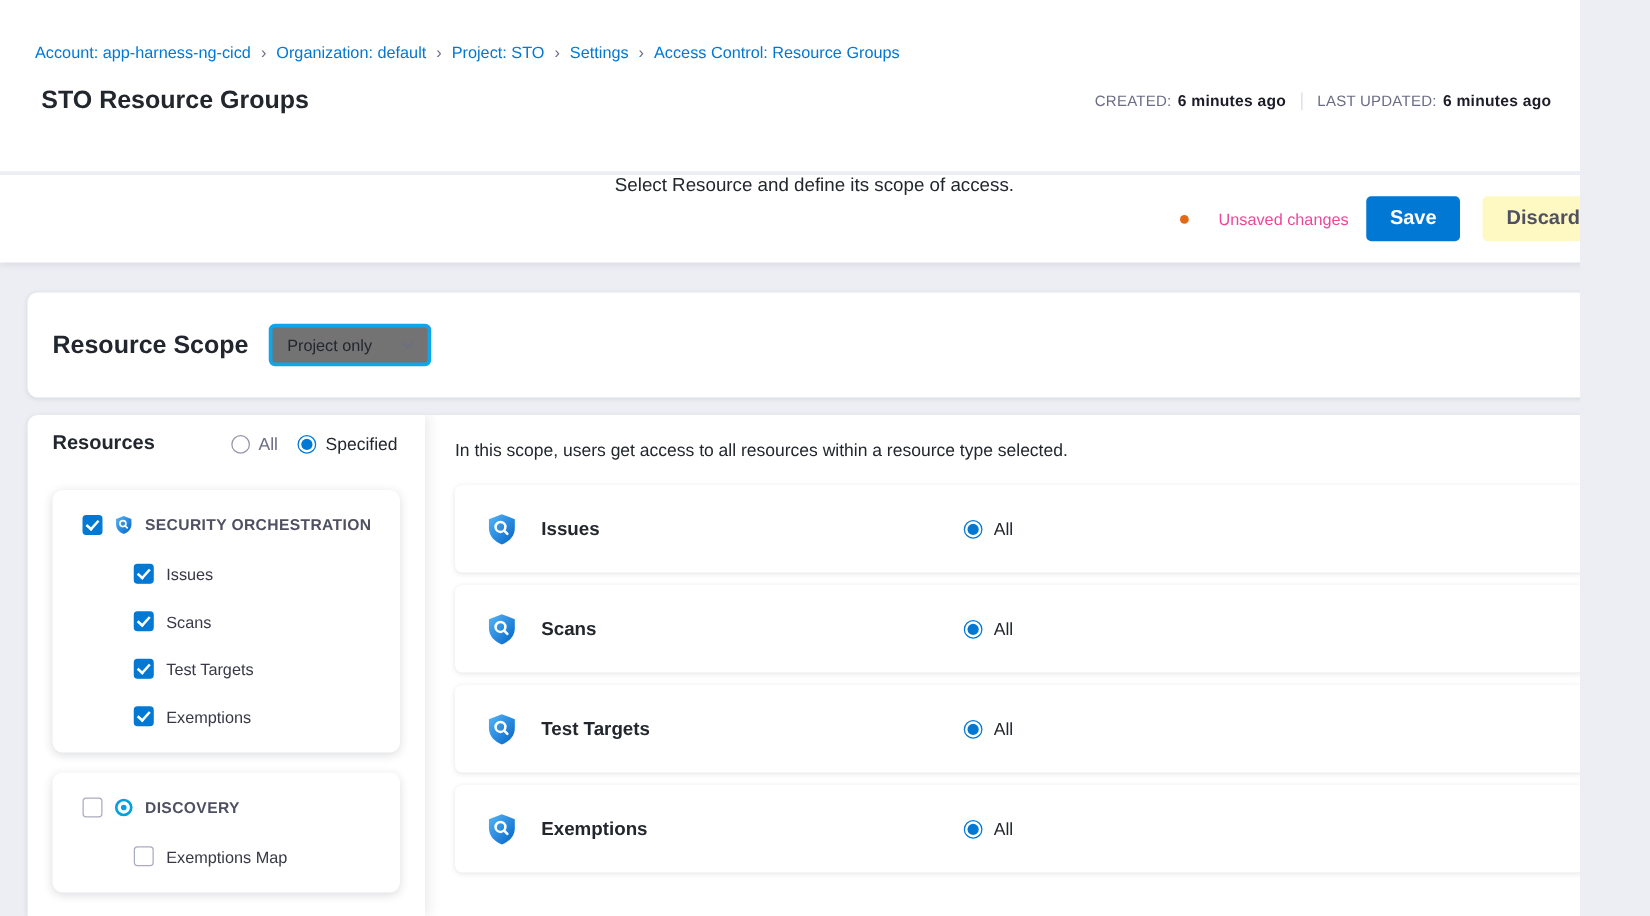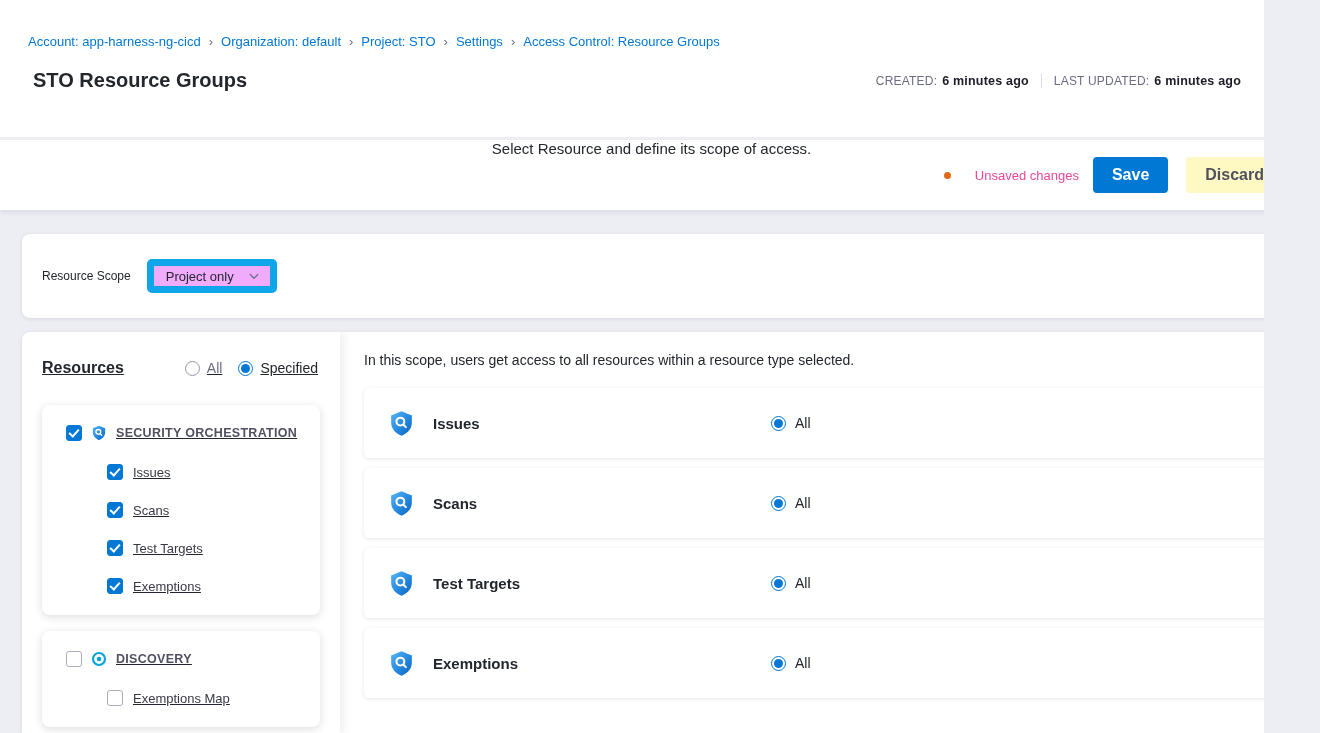--- a/index.html
+++ b/index.html
@@ -25,30 +25,30 @@
   .unsaved { display:flex; align-items:center; gap:24px; color:#ec4899; font-size:13px; }
   .unsaved-dot { width:7px; height:7px; border-radius:50%; background:#e26a17; }
   .btn { font-family:inherit; font-size:16px; font-weight:700; border:none; border-radius:4px; padding:9px 19px; cursor:pointer; }
   .btn-primary { background:#0278d5; color:#fff; }
   .btn-secondary { background:#fef9c3; color:#4f5162; margin-left:4px; }
 
   
   main { width:1297px; padding:24px 5px 0 22px; }
   .scope-card { background:#fff; border-radius:8px; box-shadow:0 1px 4px rgba(40,41,61,.1); height:84px;
                 display:flex; align-items:center; padding:0 20px; margin-bottom:14px; }
-  .scope-label { font-size:12px; font-weight:400; }
-  .dropdown { margin-left:16px; border:7px solid #0ea5e9; border-radius:5px; background:#f0abfc; height:34px; min-width:130px;
+  .scope-label { font-size:20px; font-weight:700; }
+  .dropdown { margin-left:16px; border:3px solid #0ea5e9; border-radius:5px; background:#737373; height:34px; min-width:130px;
               display:flex; align-items:center; justify-content:space-between; gap:14px; padding:0 10px 0 12px;
               font-size:13px; color:#22272d; cursor:pointer; }
 
   .lower-card { background:#fff; border-radius:8px 8px 0 0; box-shadow:0 1px 4px rgba(40,41,61,.1);
                 display:flex; height:401px; overflow:hidden; }
 
   
-  .resources-col { width:318px; flex:none; box-shadow:2px 0 10px rgba(40,41,61,.1); position:relative; z-index:1; padding-top:27px;text-decoration:underline; }
+  .resources-col { width:318px; flex:none; box-shadow:2px 0 10px rgba(40,41,61,.1); position:relative; z-index:1; padding-top:14px; }
   .resources-head { display:flex; align-items:center; padding:0 22px 0 20px; }
   .resources-title { font-size:16px; font-weight:700; }
   .radio-opts { margin-left:auto; display:flex; align-items:center; gap:16px; }
   .radio-opt { display:flex; align-items:center; gap:7px; cursor:pointer; font-size:14px; }
   .lbl-dim { color:#6b6d85; }
   .lbl { color:#22272d; }
 
   .radio { width:15px; height:15px; border-radius:50%; border:1.5px solid #9496ab; background:#fff; position:relative; flex:none; }
   .radio.selected { border-color:#0278d5; }
   .radio.selected::after { content:""; position:absolute; inset:2px; background:#0278d5; border-radius:50%; }

